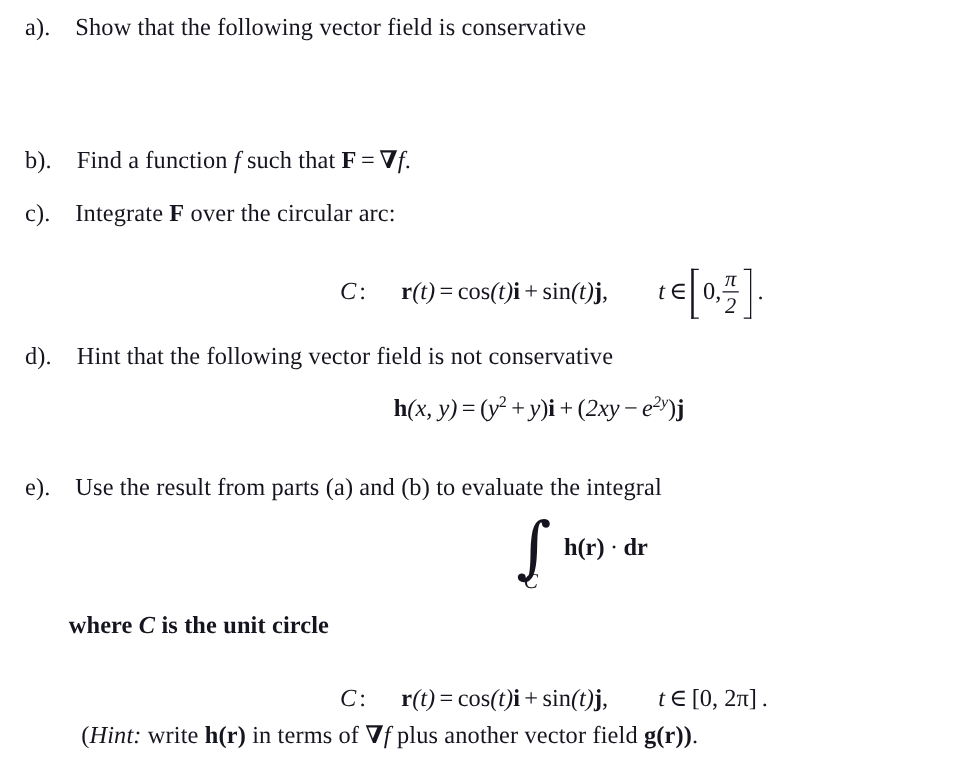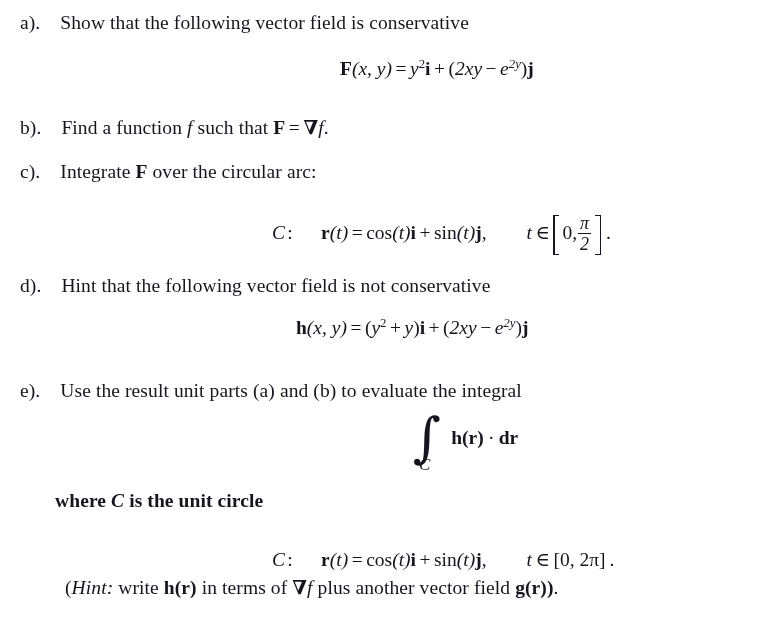--- a/index.html
+++ b/index.html
@@ -155,23 +155,20 @@
 <body>
 
 <div class="page">
 
   <div class="line prose" style="left:20px; top:13px;">
     <span>a).</span>
     <span class="gap-sm"></span>
     <span>Show that the following vector field is conservative</span>
   </div>
 
-  <div class="line math" style="left:340px; top:59px;">
-    <b class="vec">F</b><i class="v">(x, y)</i><span class="op">=</span><i class="v">y</i><sup class="expn">2</sup><b class="vec">i</b><span class="op">+</span><span>(</span><i class="v">2xy</i><span class="op">−</span><i class="v">e</i><sup class="exp">2y</sup><span>)</span><b class="vec">j</b>
-  </div>
 
   <div class="line prose" style="left:20px; top:118px;">
     <span>b).</span>
     <span class="gap-sm"></span>
     <span>Find a function</span>
     <i class="v">f</i>
     <span>such that</span>
     <b class="vec">F</b><span class="op">=</span><span class="nabla">∇</span><i class="v">f</i><span>.</span>
   </div>
 
@@ -186,28 +183,28 @@
   <div class="line math" style="left:272px; top:215px;">
     <i class="v">C</i><span class="opn">:</span><span class="gap-md"></span><b class="vec">r</b><i class="v">(t)</i><span class="op">=</span><span>cos</span><i class="v">(t)</i><b class="vec">i</b><span class="op">+</span><span>sin</span><i class="v">(t)</i><b class="vec">j</b><span>,</span><span class="gap-lg"></span><i class="v">t</i><span class="op">∈</span><span class="bigbracket"><span class="brk left"><i></i></span><span class="interval-inner"><span>0,</span><span class="frac"><span class="num">π</span><span class="den">2</span></span></span><span class="brk right"><i></i></span></span><span style="margin-left:5px">.</span>
   </div>
 
   <div class="line prose" style="left:20px; top:276px;">
     <span>d).</span>
     <span class="gap-sm"></span>
     <span>Hint that the following vector field is not conservative</span>
   </div>
 
-  <div class="line math" style="left:296px; top:318px;">
+  <div class="line math" style="left:315px; top:318px;">
     <b class="vec">h</b><i class="v">(x, y)</i><span class="op">=</span><span>(</span><i class="v">y</i><sup class="expn">2</sup><span class="op">+</span><i class="v">y</i><span>)</span><b class="vec">i</b><span class="op">+</span><span>(</span><i class="v">2xy</i><span class="op">−</span><i class="v">e</i><sup class="exp">2y</sup><span>)</span><b class="vec">j</b>
   </div>
 
   <div class="line prose" style="left:20px; top:381px;">
     <span>e).</span>
     <span class="gap-sm"></span>
-    <span>Use the result unit parts (a) and (b) to evaluate the integral</span>
+    <span>Use the result from parts (a) and (b) to evaluate the integral</span>
   </div>
 
   <div class="line math" style="left:413px; top:418px;">
     <span class="intsym"><span>∫</span><span class="intsub">C</span></span><span style="display:inline-block;width:10px"></span><b class="vec">h</b><b class="vec">(r)</b><span class="dotop">·</span><b class="vec">dr</b>
   </div>
 
   <div class="line prose" style="left:55px; top:491px;font-weight:bold;">
     <span>where</span>
     <i class="v">C</i>
     <span>is the unit circle</span>

